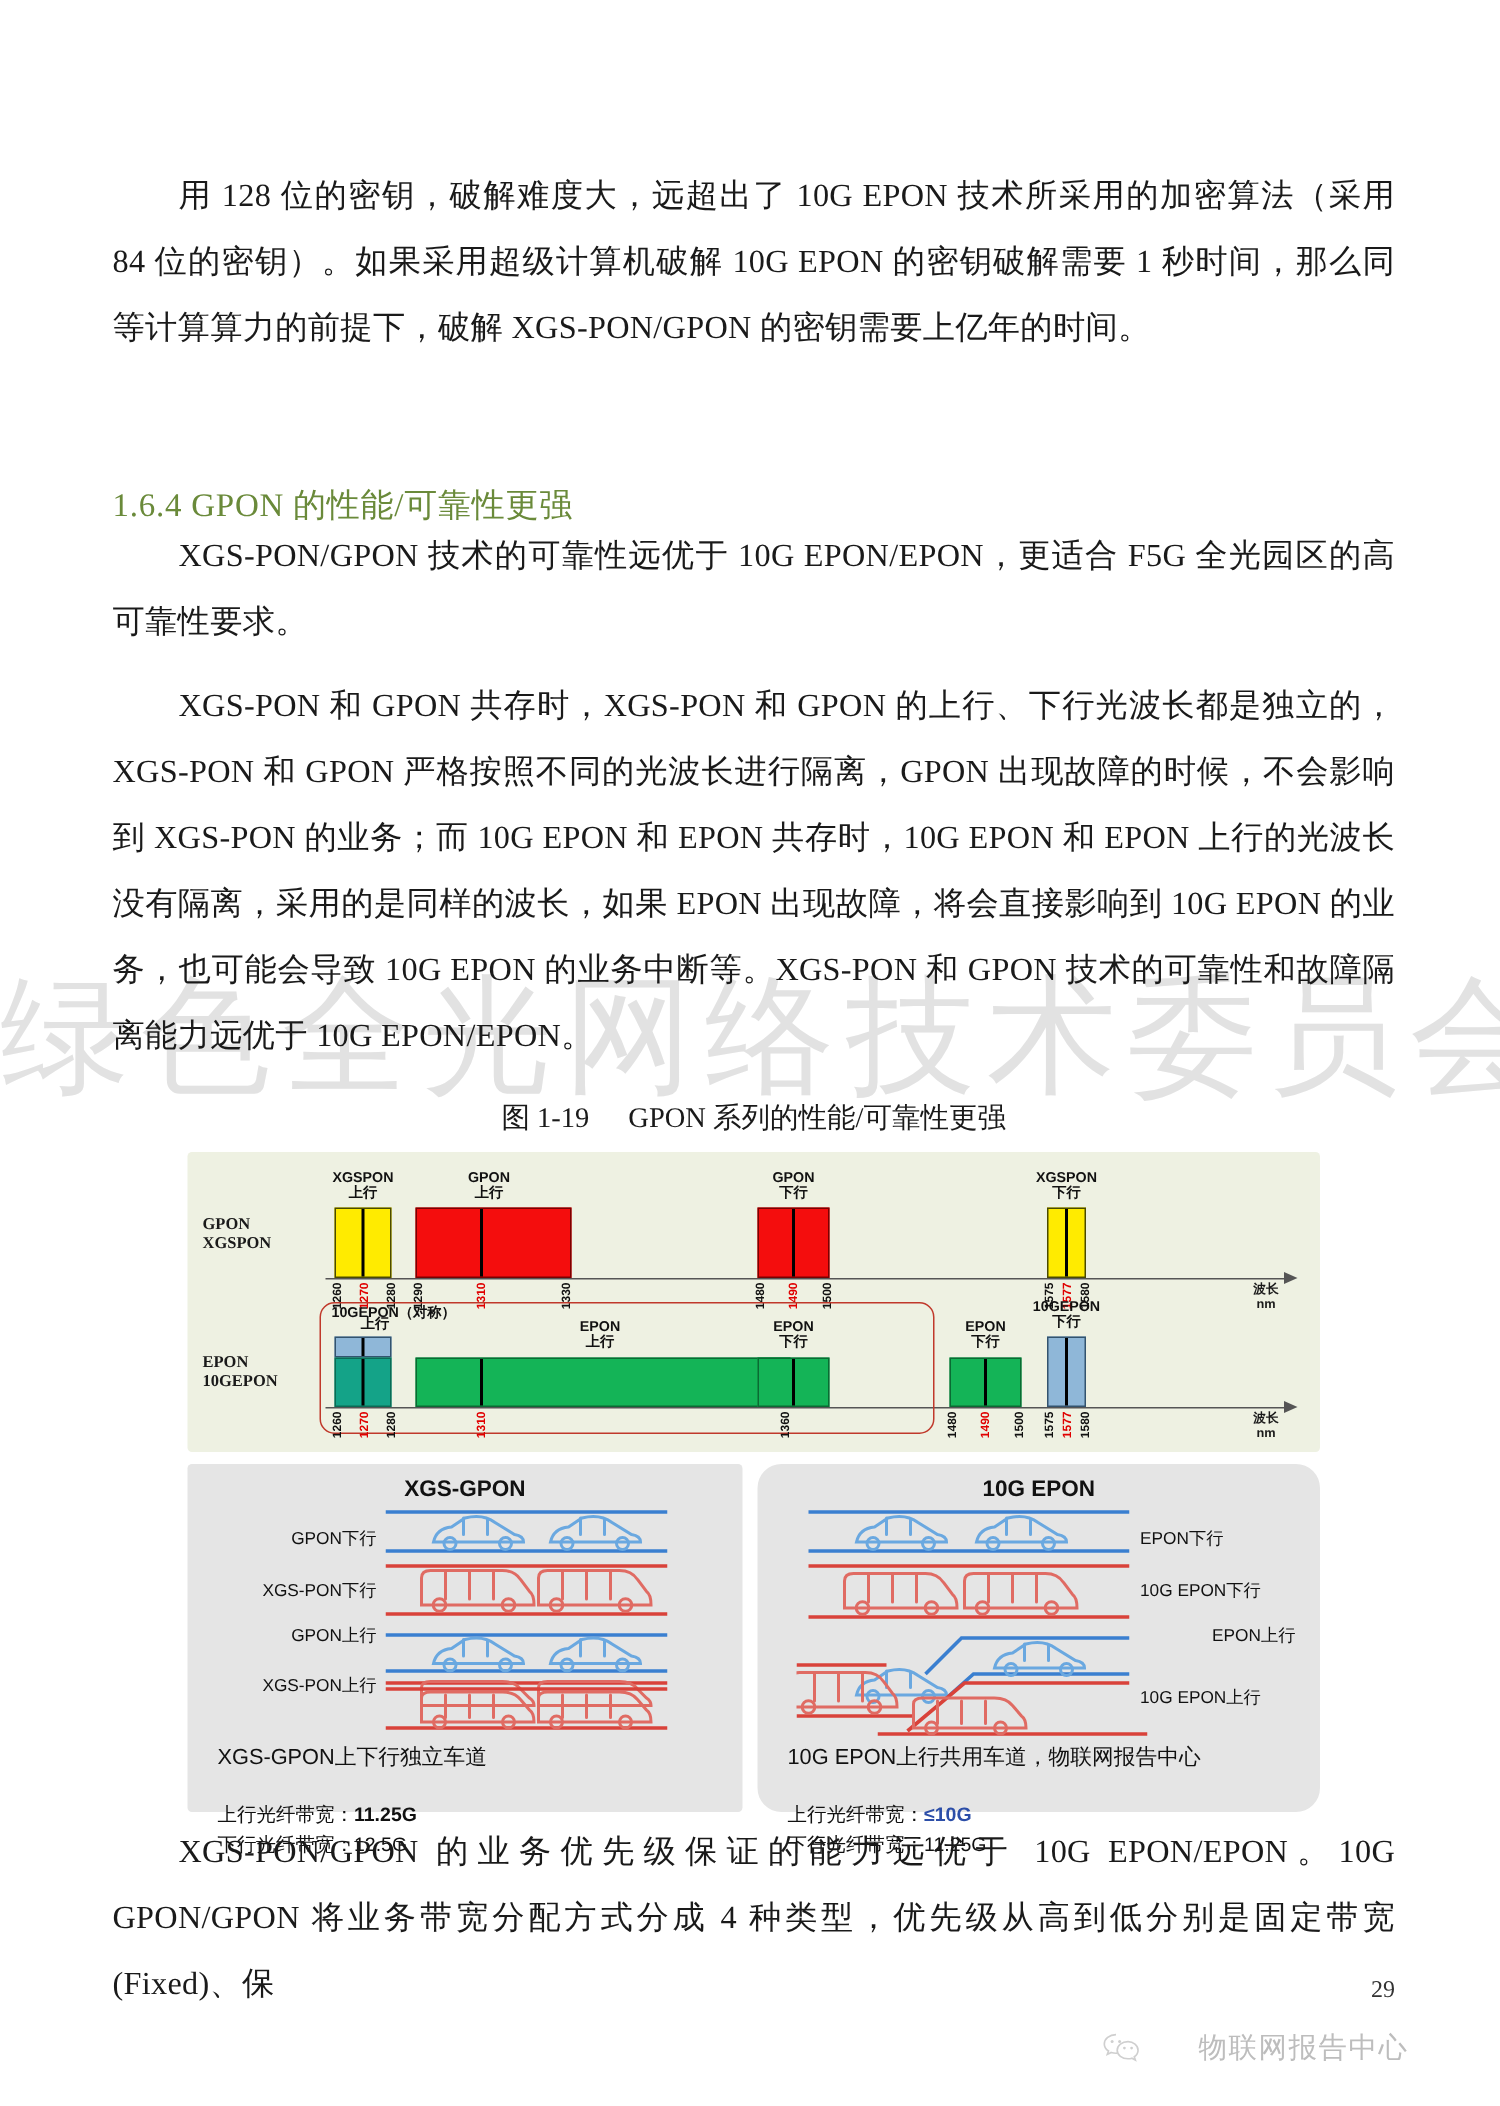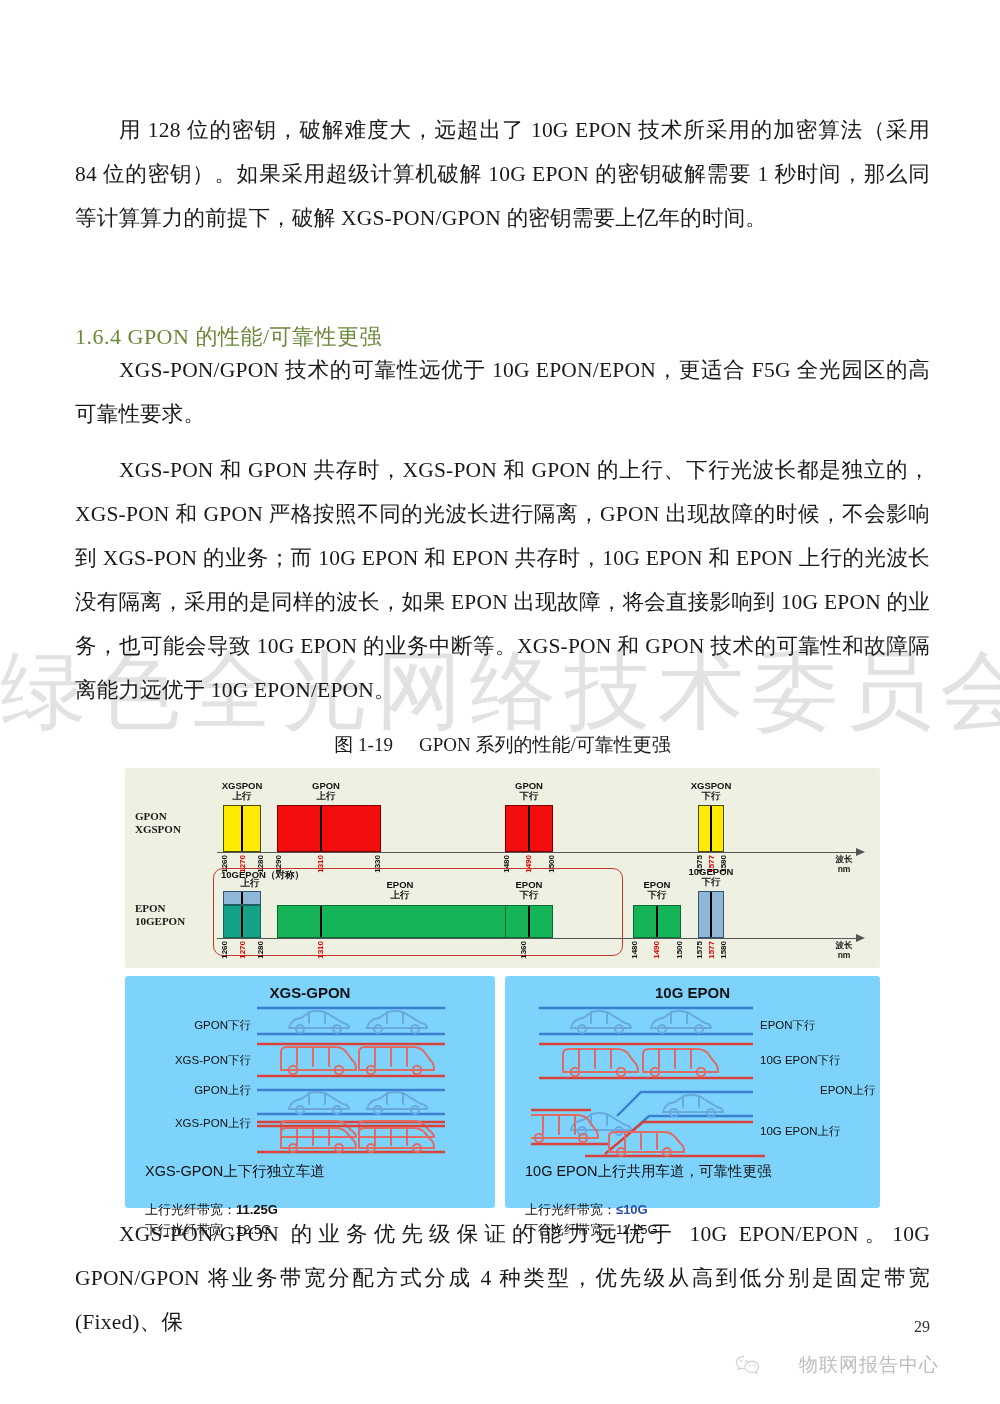--- a/index.html
+++ b/index.html
@@ -109,24 +109,24 @@
     pointer-events:none;
   }
   .redbox-label {
     position:absolute; font-size:9.5px; font-weight:bold; color:#111;
     white-space:nowrap; font-family:Liberation Sans, sans-serif;
   }
 
   
   .panel {
     position:absolute; top:208px; height:232px;
-    background:#7dd3fc; border-radius:3px;
+    background:#e5e5e5; border-radius:3px;
   }
   #panel-left  { left:0;     width:370px; }
-  #panel-right { left:380px; width:375px; }
+  #panel-right { left:380px; width:375px;border-radius:16px; }
 
   .panel-title {
     position:absolute; top:8px; left:0; width:100%;
     text-align:center; font-size:15px; font-weight:bold; color:#111;
     font-family:"Liberation Sans", sans-serif;
   }
   .lane-label {
     position:absolute; font-size:11.5px; color:#111;
     font-family:"Liberation Sans", sans-serif; white-space:nowrap;
   }
@@ -344,21 +344,21 @@
         <div class="foot-r"><span>上行光纤带宽：</span><b class="bw">11.25G</b></div>
         <div class="foot-r"><span>下行光纤带宽：</span><span>12.5G</span></div>
       </div>
     </div>
 
     <div class="panel" id="panel-right">
       <div class="panel-title">10G EPON</div>
 
       <div class="lane-label r" style="left:255px; top:42px; width:120px;">EPON下行</div>
       <div class="lane-label r" style="left:255px; top:77px; width:120px;">10G EPON下行</div>
-      <div class="lane-label r" style="left:267px; top:107px; width:118px;padding-left:48px;">EPON上行</div>
+      <div class="lane-label r" style="left:255px; top:107px; width:118px;padding-left:48px;">EPON上行</div>
       <div class="lane-label r" style="left:255px; top:148px; width:120px;">10G EPON上行</div>
 
       <svg style="position:absolute; left:26px; top:28px;" width="222" height="154" viewBox="0 0 222 154">
 
         <line x1="8" y1="4" x2="222" y2="4" stroke="#3a7fd0" stroke-width="2.4"></line>
         <line x1="8" y1="30" x2="222" y2="30" stroke="#3a7fd0" stroke-width="2.4"></line>
         <g fill="none" stroke="#6aa8e0" stroke-width="2" stroke-linecap="round">
           <path d="M40 24 q2-9 12-10 l9-6 q12-3 20 3 l13 8 q6 1 6 5 z"></path>
           <circle cx="51" cy="25" r="4"></circle>
             <circle cx="88" cy="25" r="4"></circle>
@@ -410,21 +410,21 @@
         <line x1="0" y1="28" x2="180" y2="28" stroke="#d9423a" stroke-width="2.4"></line>
         <g fill="none" stroke="#e06b63" stroke-width="2" stroke-linecap="round">
           <path d="M24 24 l0-16 q0-4 6-4 l48 0 q8 0 12 5 l6 7 q3 2 3 8 z"></path>
           <circle cx="36" cy="24" r="4"></circle>
             <circle cx="82" cy="24" r="4"></circle>
           <path d="M40 6 l0 15 M56 6 l0 15 M72 6 l0 15"></path>
         </g>
       </svg>
 
       <div class="panel-foot" style="top:186px;">
-        <div class="foot-h">10G EPON上行共用车道，可靠性更强</div>
+        <div class="foot-h">10G EPON上行共用车道，物联网报告中心</div>
         <div class="foot-r"><span>上行光纤带宽：</span><b class="bwblue">≤10G</b></div>
         <div class="foot-r"><span>下行光纤带宽：</span><span>11.25G</span></div>
       </div>
     </div>
 
   </div>
 
   <p class="para indent" id="bottom-para">XGS-PON/GPON 的业务优先级保证的能力远优于 10G EPON/EPON。10G GPON/GPON 将业务带宽分配方式分成 4 种类型，优先级从高到低分别是固定带宽(Fixed)、保</p>
 
   <div id="pageno">29</div>

